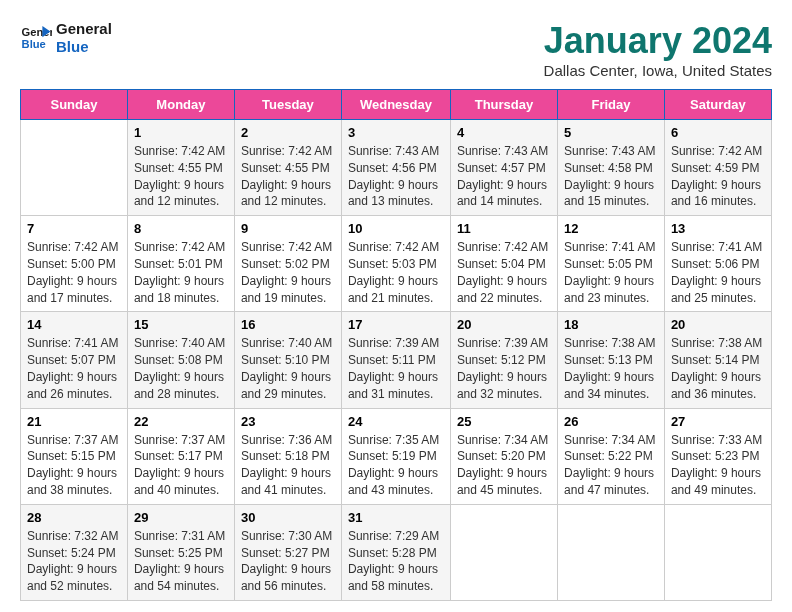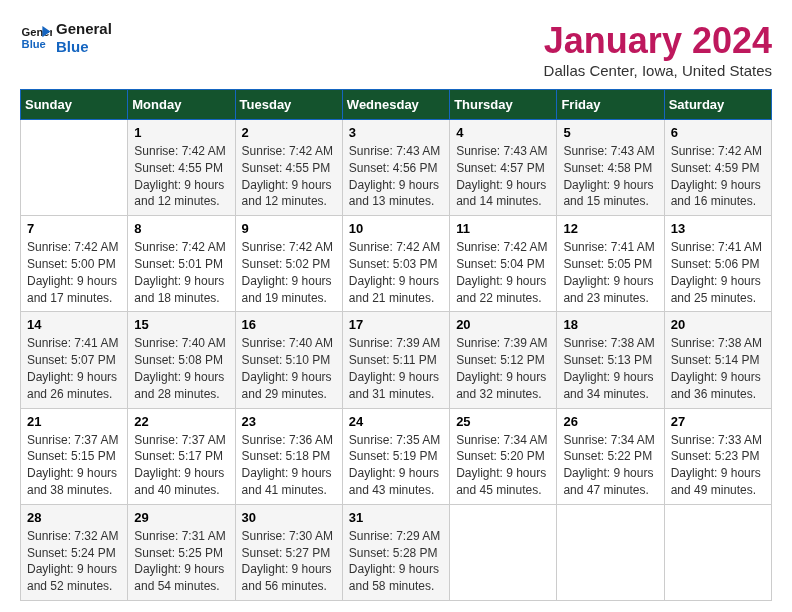--- a/index.html
+++ b/index.html
@@ -24,37 +24,37 @@
     .logo-icon {
       width: 32px;
       height: 32px;
     }
     .title-area {
       text-align: right;
     }
     .main-title {
       font-size: 36px;
       font-weight: bold;
-      color: #be185d;
+      color: #0f766e;
     }
     .subtitle {
       font-size: 15px;
       color: #333;
       margin-left: 40px;
     }
     table {
       width: 100%;
       border-collapse: collapse;
       font-size: 11px;
     }
     thead tr th {
-      background: #14532d;
+      background: #ec4899;
       color: #fff;
-      padding: 7px 4px;
-      text-align: left;
+      padding: 7px 18px;
+      text-align: center;
       font-size: 13px;
       font-weight: bold;
       border: 1px solid #1565c0;
     }
     tbody tr td {
       border: 1px solid #ccc;
       padding: 5px 6px;
       vertical-align: top;
       width: calc(100% / 7);
       min-height: 80px;

